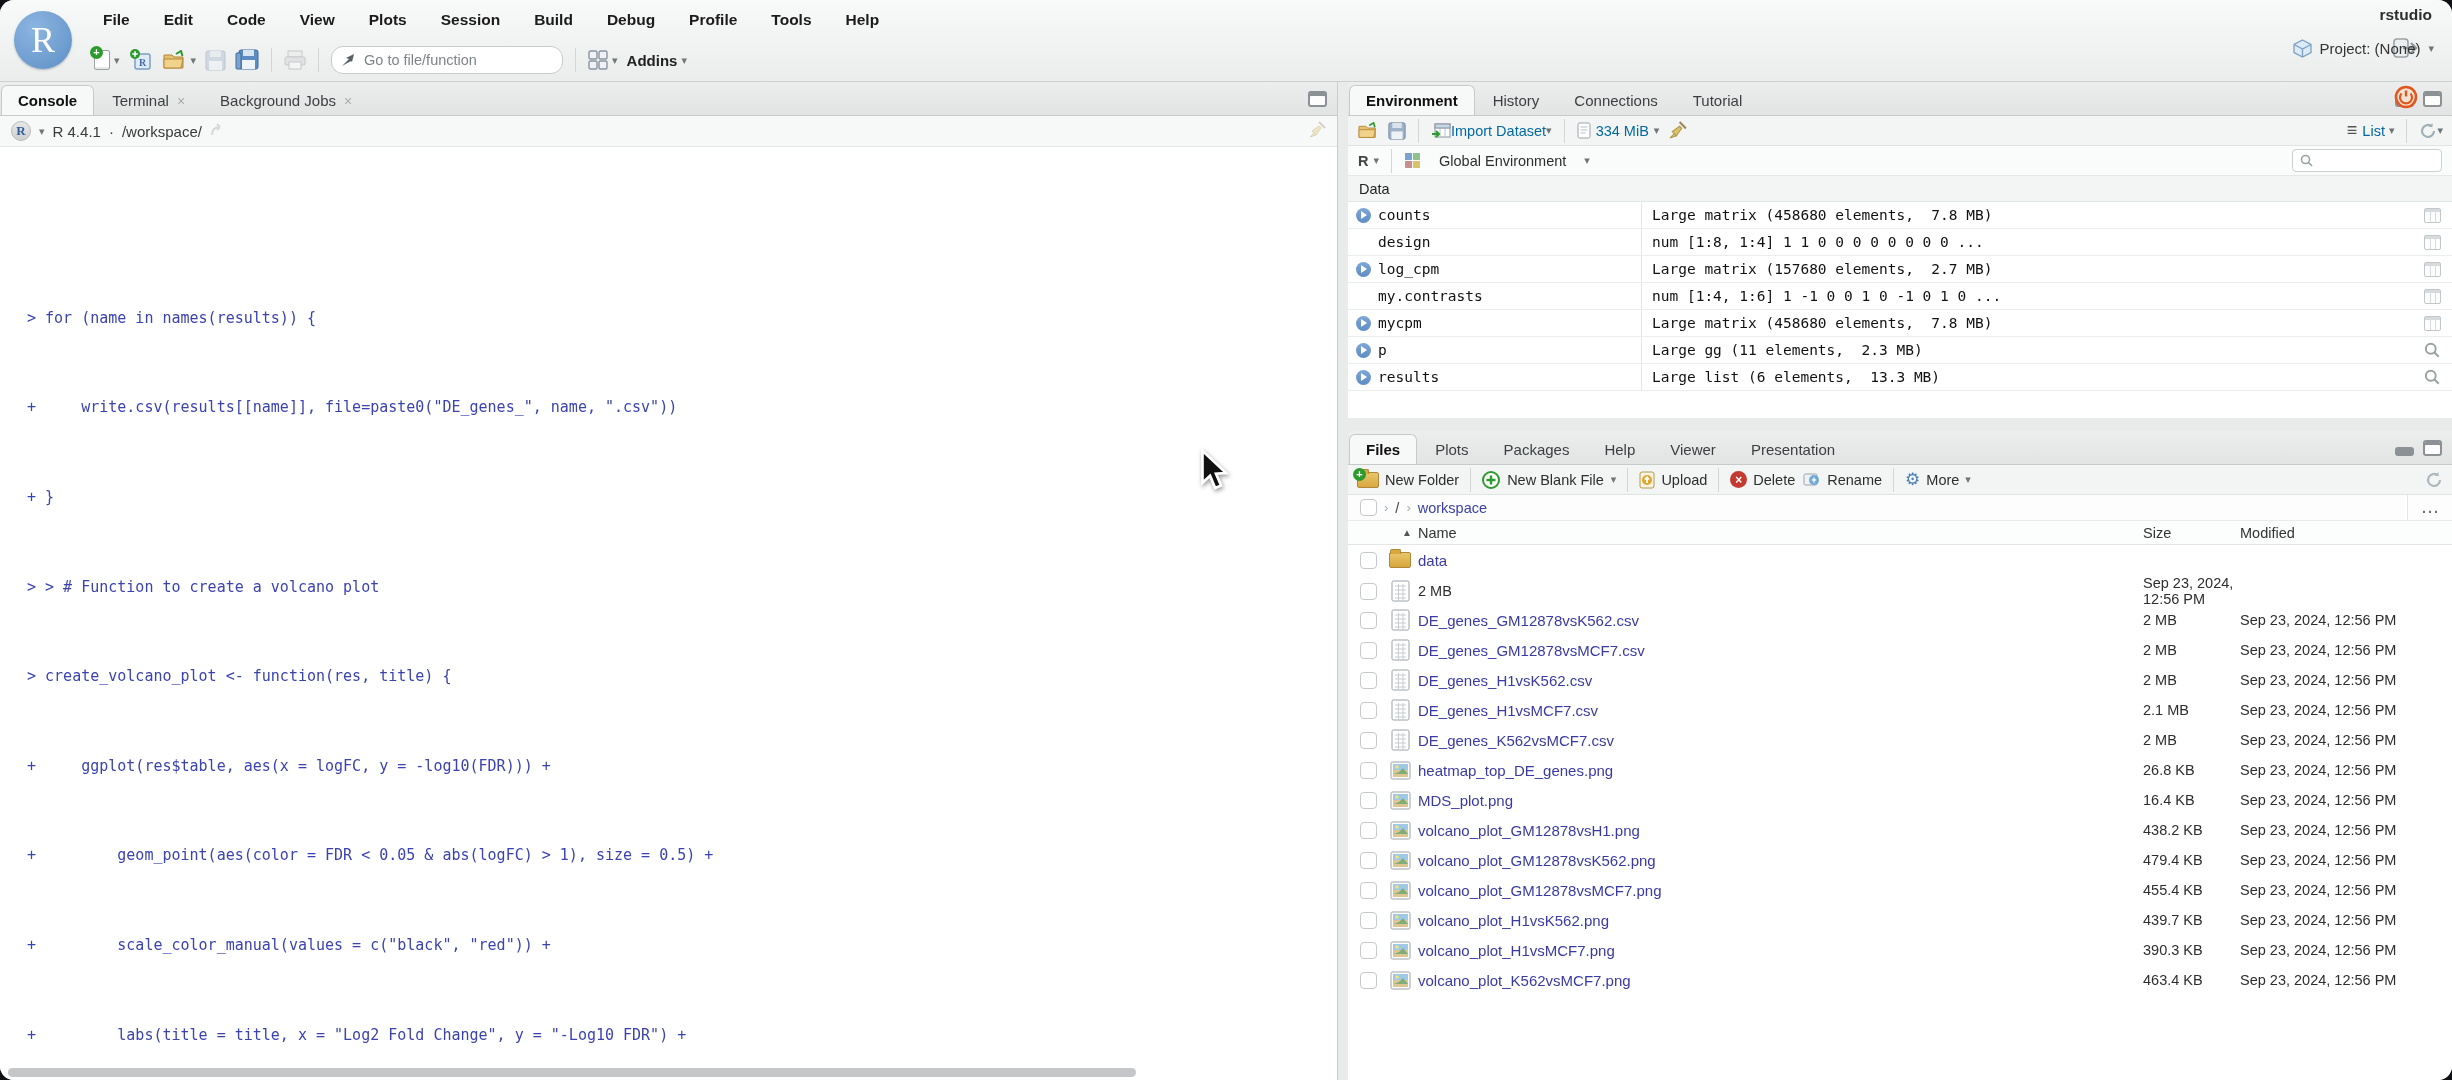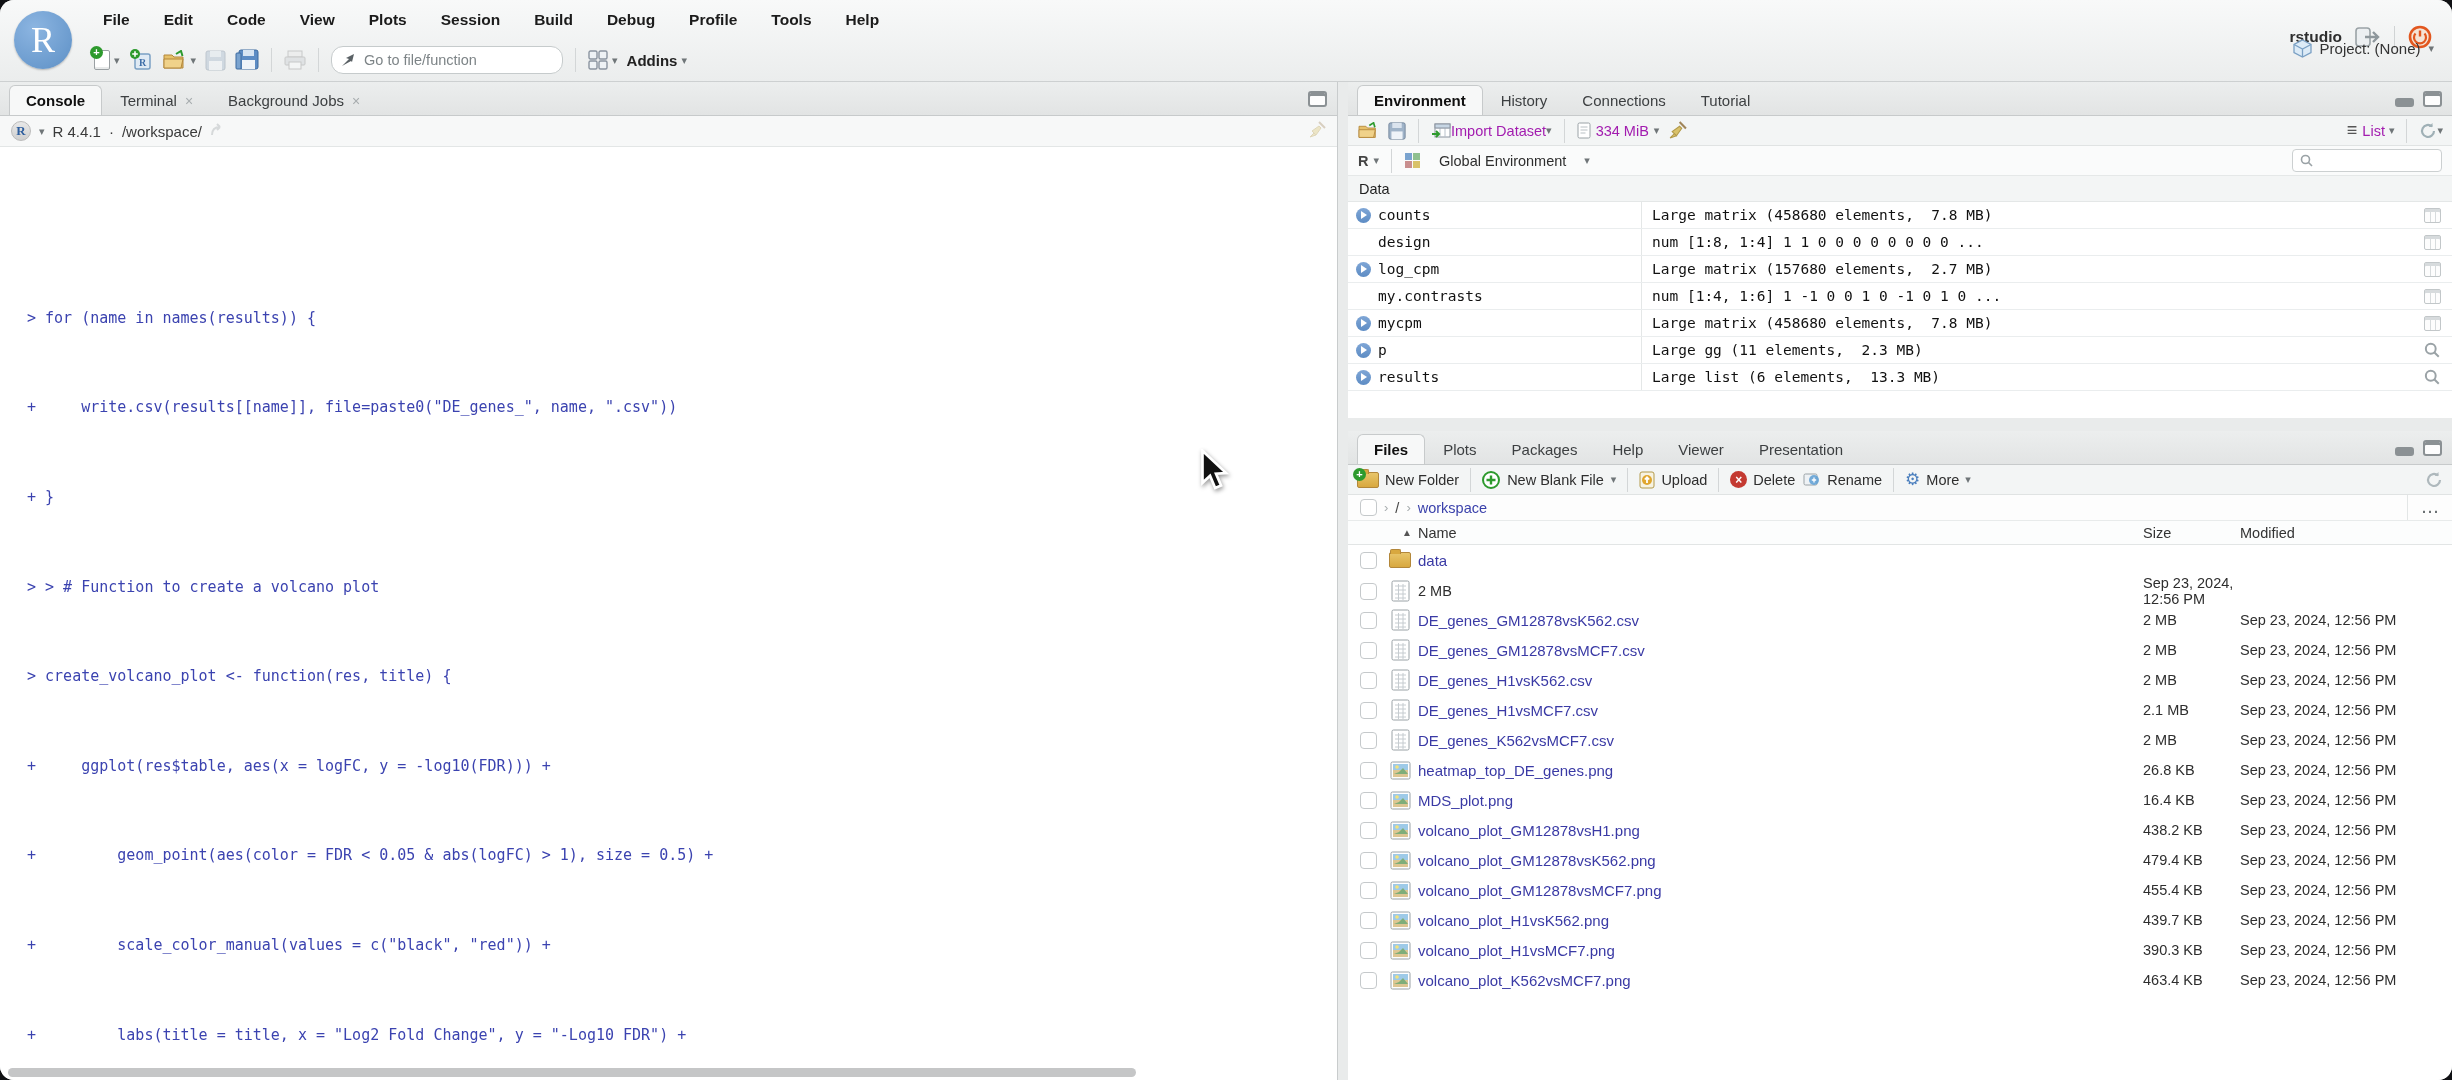--- a/index.html
+++ b/index.html
@@ -14,36 +14,36 @@
   .menu-item { padding:0 17px; font-size:15.5px; font-weight:bold; color:#1b1b1b; cursor:default; }
   .toolbar { position:absolute; left:94px; top:40px; height:40px; display:flex; align-items:center; gap:9px; }
   .tb-sep { width:1px; height:24px; background:#d3d6d7; margin:0 3px; }
   .tb-btn { display:flex; align-items:center; gap:4px; }
   .caret { font-size:11px; color:#6f7578; line-height:1; }
   .dim { opacity:.38; }
   .goto-box { width:232px; height:28px; background:#fff; border:1px solid #c6cbcc; border-radius:12px; display:flex; align-items:center; padding:0 9px; gap:8px; }
   .goto-box input { border:none; outline:none; width:170px; font-size:14.5px; color:#333; background:transparent; font-family:inherit; }
   .goto-box input::placeholder { color:#7d8487; }
   .addins-label { font-size:15px; font-weight:bold; color:#222; }
-  .session-cluster { position:absolute; right:20px; top:22px; height:30px; display:flex; align-items:center; gap:13px; }
+  .session-cluster { position:absolute; right:20px; top:6px; height:30px; display:flex; align-items:center; gap:13px;flex-direction:column; }
   .user-label { font-size:15.5px; font-weight:bold; color:#2e2e2e; }
   .v-sep { width:1px; height:22px; background:#d0d3d4; }
   .project-cluster { position:absolute; right:18px; top:32px; height:32px; display:flex; align-items:center; gap:8px; }
   .project-label { font-size:15px; color:#333; }
 
   
-  .tabbar { position:relative; height:34px; background:linear-gradient(#eceeee,#e2e4e4); border-bottom:1px solid #c7cacb; display:flex; align-items:flex-end; padding-left:9px; }
+  .tabbar { position:relative; height:34px; background:linear-gradient(#eceeee,#e2e4e4); border-bottom:1px solid #c7cacb; display:flex; align-items:flex-end; padding-left:1px; }
   .tab { height:30px; padding:0 16px; display:flex; align-items:center; gap:8px; font-size:15px; color:#3c3f41; border:1px solid transparent; border-bottom:none; border-radius:6px 6px 0 0; margin-right:1px; cursor:default; }
   .tab.active { background:#f7f8f8; border-color:#c7cacb; font-weight:bold; color:#101010; }
   .tab-x { color:#a7acae; font-size:14px; }
   .winbtns { position:absolute; right:10px; top:9px; display:flex; gap:9px; align-items:center; }
   .wb-min { width:19px; height:9px; border:2px solid #8b9194; border-radius:3px; background:#8b9194; margin-top:7px; }
   .wb-max { width:19px; height:16px; border:2px solid #8b9194; border-radius:3px; background:#fdfdfd; box-shadow:inset 0 3px 0 #8b9194; }
   .pane-toolbar { display:flex; align-items:center; gap:9px; height:30px; background:#f3f5f5; border-bottom:1px solid #e0e3e3; padding:0 9px; font-size:14.5px; color:#2e2e2e; }
-  .pt-label { font-size:14.5px; color:#a21caf; }
+  .pt-label { font-size:14.5px; color:#0369a1; }
 
   
   .console-pane { position:absolute; left:0; top:82px; width:1338px; bottom:0; background:#fff; border-right:1px solid #c9cccd; }
   .console-hdr { height:31px; background:#f7f8f8; border-bottom:1px solid #e3e6e6; display:flex; align-items:center; padding:0 11px; gap:8px; font-size:15px; color:#3a3a3a; }
   .mini-r { width:20px; height:20px; border-radius:50%; background:linear-gradient(#e8e8e8,#cfcfcf); border:1px solid #bbb; color:#2e5e9e; font-weight:bold; font-size:13px; display:flex; align-items:center; justify-content:center; font-family:"Liberation Serif",serif; }
   .cwd-pop { opacity:.35; }
   .console-broom { margin-left:auto; opacity:.35; }
   .console-body { position:absolute; top:147px; left:0; right:6px; bottom:13px; overflow:hidden;padding-left:11px; }
   .console-lines { margin-top:-12px; padding-left:16px; font-family:"DejaVu Sans Mono","Liberation Mono",monospace; font-size:15px; line-height:22.4px; color:#3b43b0; white-space:pre; }
   .hscroll-thumb { position:absolute; left:8px; bottom:3px; width:1128px; height:9px; border-radius:5px; background:#c5c6c7; }

